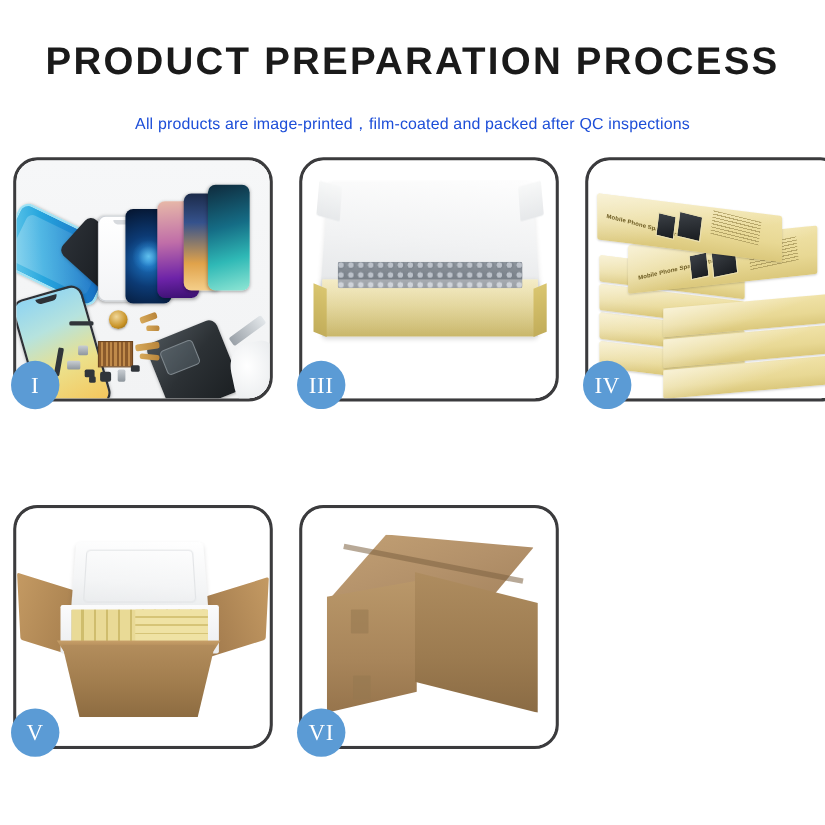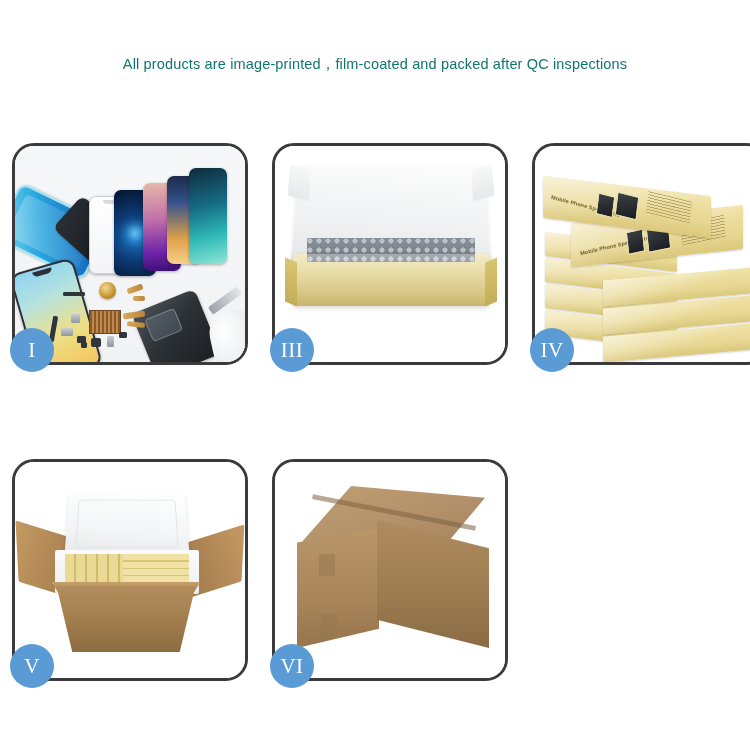--- a/index.html
+++ b/index.html
@@ -27,22 +27,22 @@
     letter-spacing: 2.0px;
     color: #1a1a1a;
     line-height: 1.05;
     margin: 0;
     white-space: nowrap;
   }
   #subtitle {
     font-family: "Liberation Sans", sans-serif;
     font-size: 14.5px;
     font-weight: 400;
-    color: #0f766e;
-    margin: 17px 0 0 0;
+    color: #1d4ed8;
+    margin: 28px 0 0 0;
     letter-spacing: 0.15px;
     white-space: nowrap;
   }
 
   
   #panel-grid {
     position: absolute;
     left: 12px;
     top: 143px;
     width: 726px;
@@ -375,20 +375,21 @@
   .vi-tape {
     position:absolute; background: rgba(150,120,80,.55); border-radius:1px;
   }
 
   .label-vis { display:block; }
 </style>
 </head>
 <body>
 
 <div id="header">
+  <h1 id="main-title">PRODUCT PREPARATION PROCESS</h1>
   <p id="subtitle">All products are image-printed，film-coated and packed after QC inspections</p>
 </div>
 
 <div id="panel-grid">
 
   <div class="panel tinted">
     <div class="panel-clip">
       <div class="p1-bg"></div>
       <div class="phone ph-tilt-blue"></div>
       <div class="phone ph-dark-back"></div>

